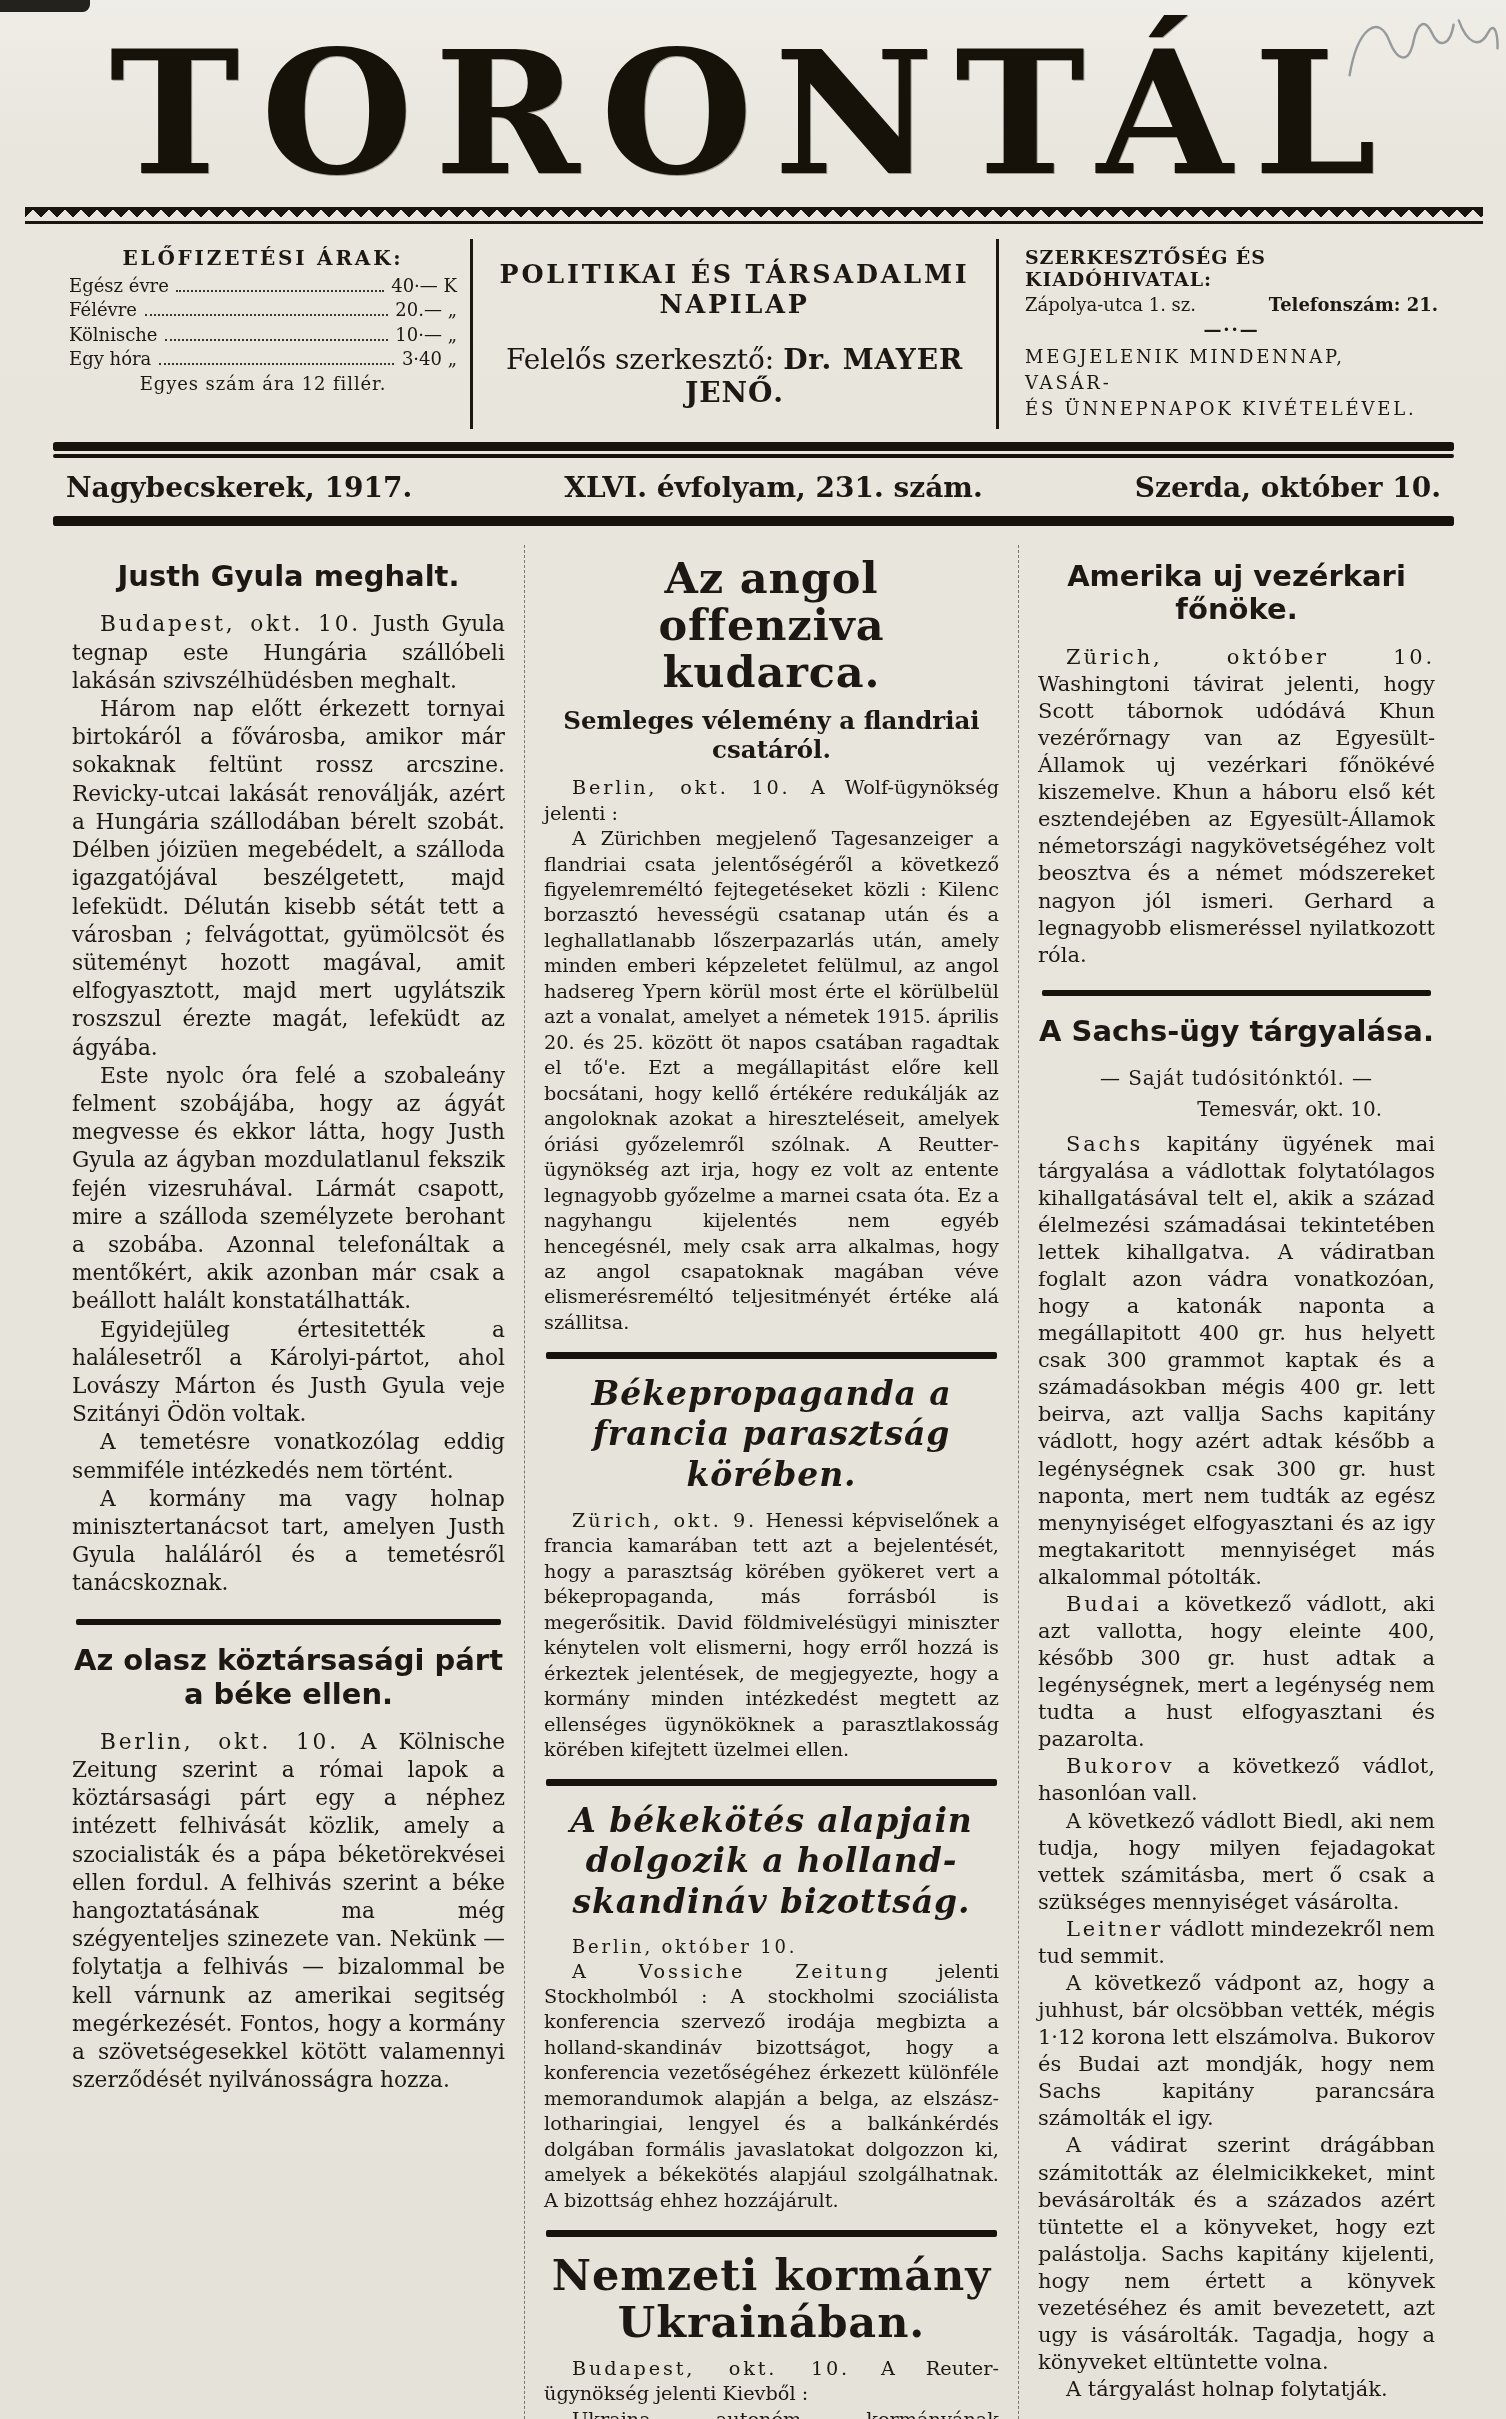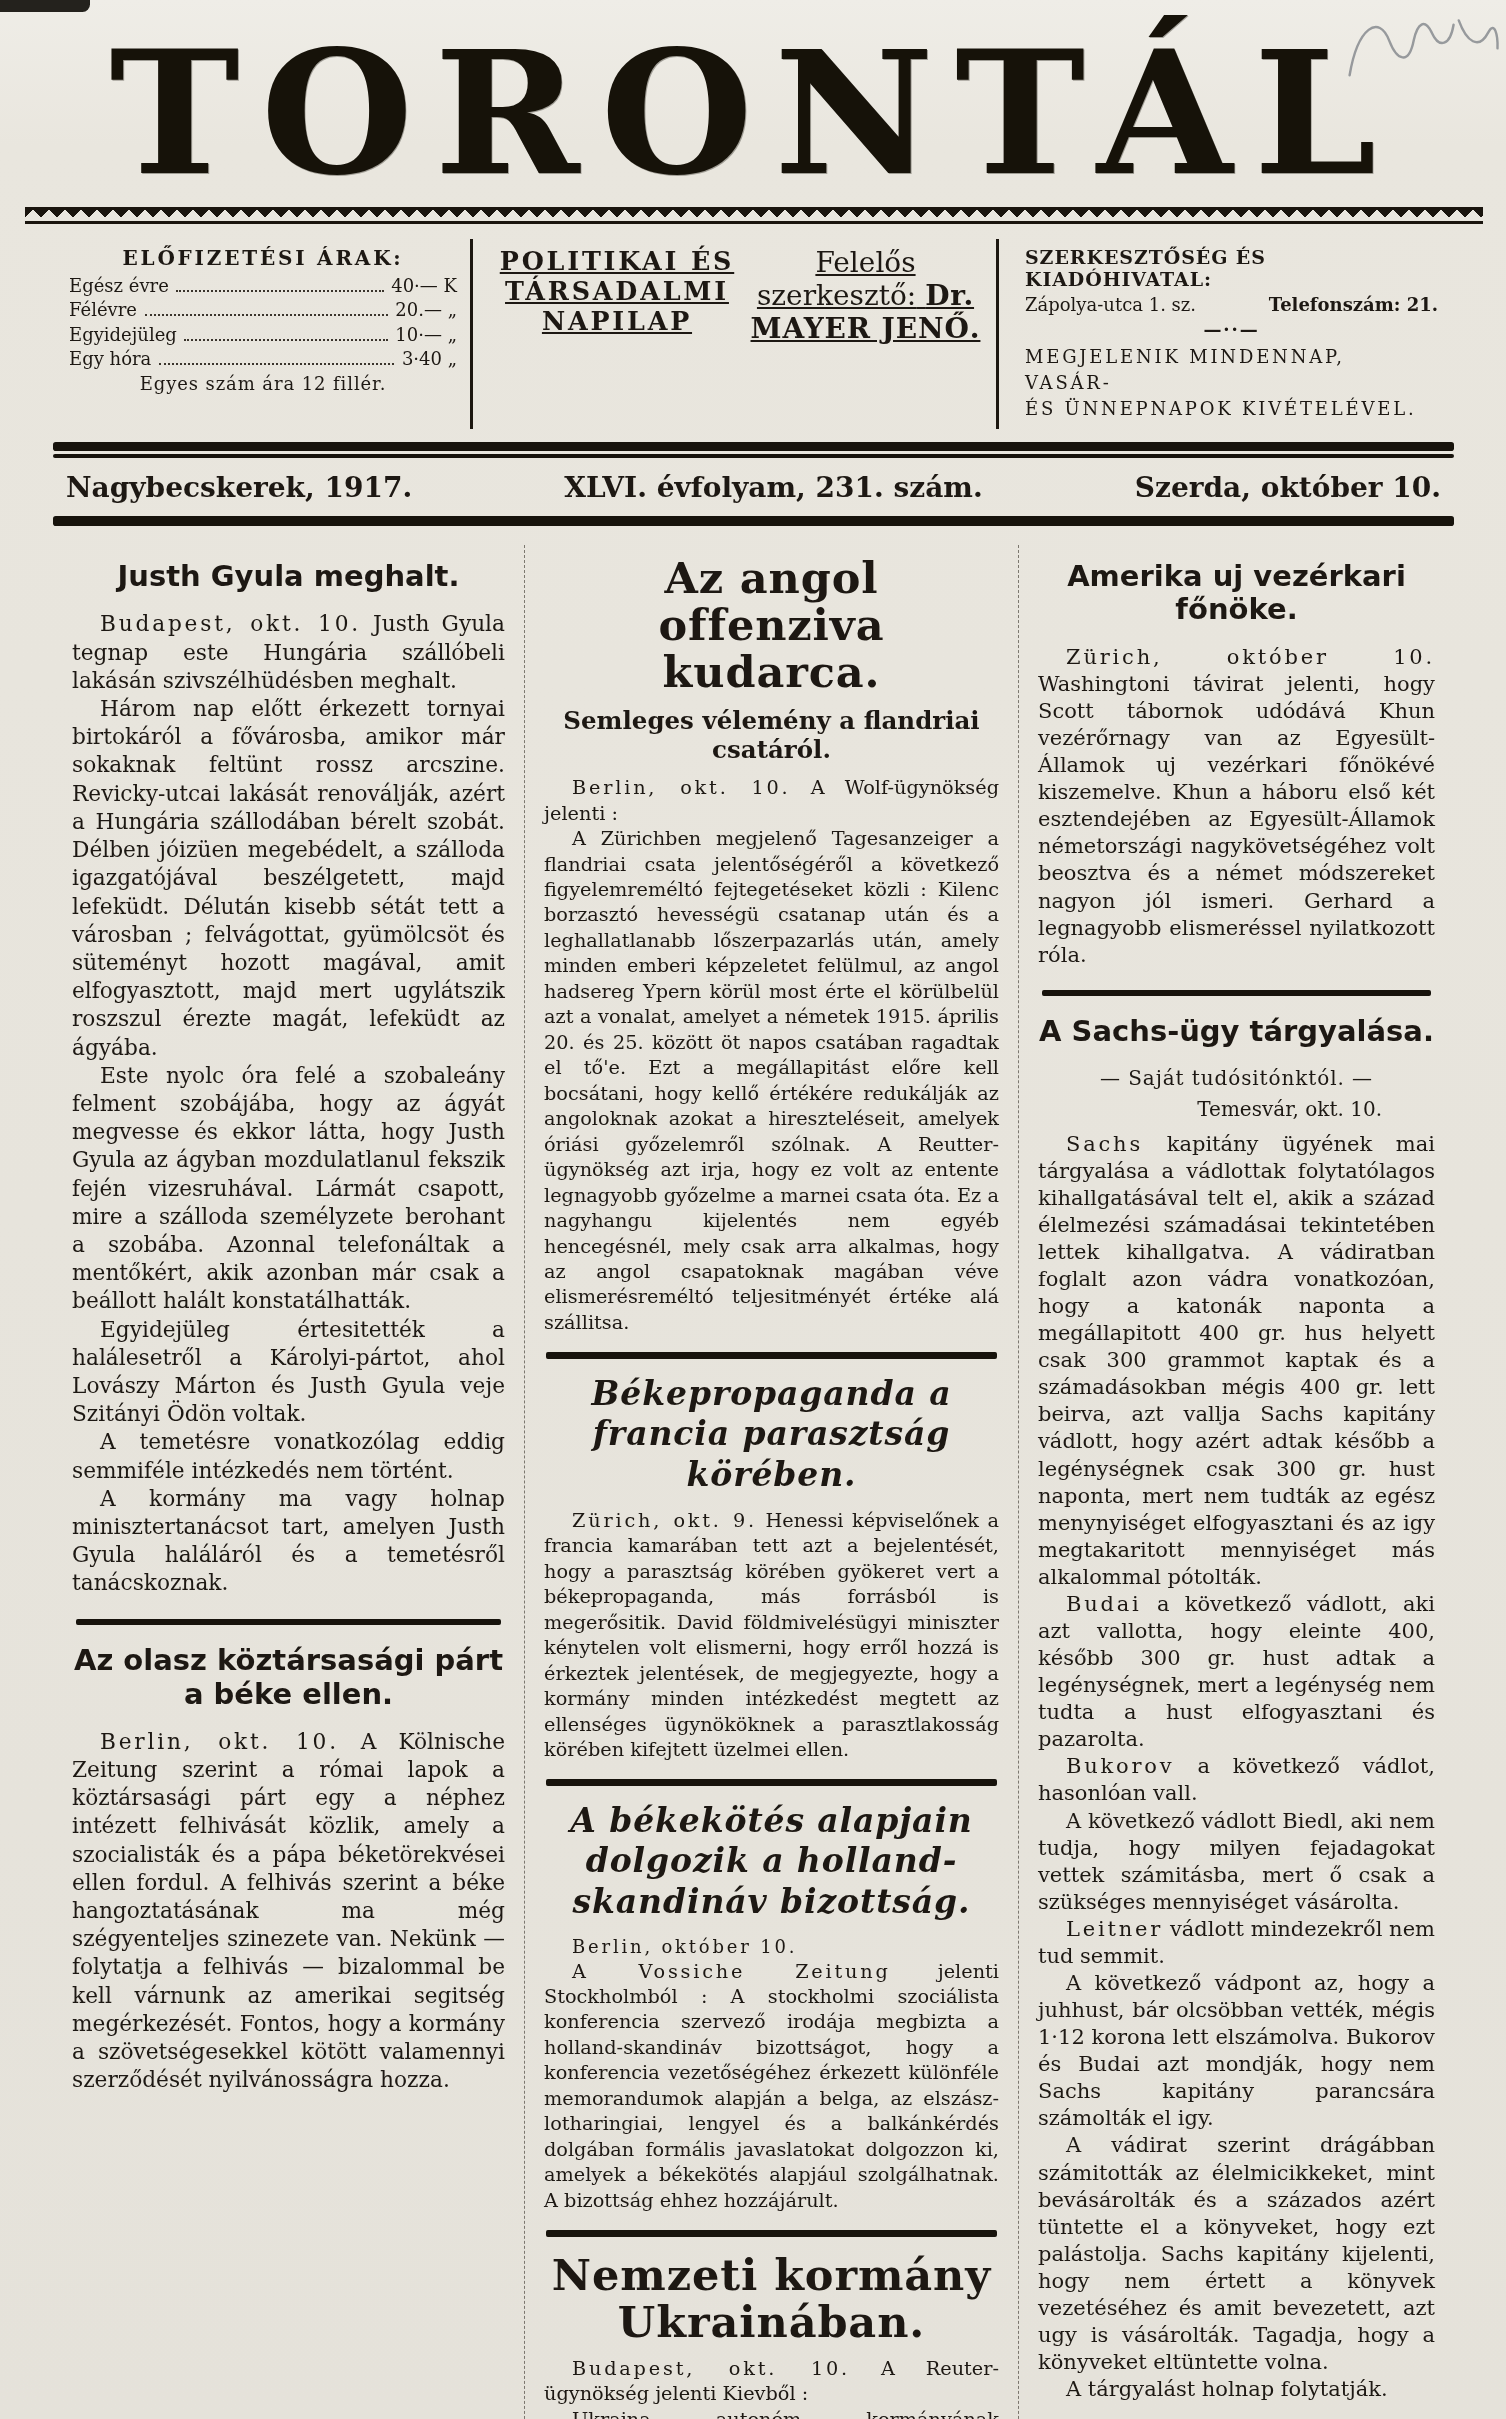--- a/index.html
+++ b/index.html
@@ -31,21 +31,21 @@
     margin:15px 56px 0;align-items:stretch;
   }
   .info-cell{padding:7.5px 13px;}
   .info-left{font-size:18px;}
   .info-title{font-weight:bold;letter-spacing:2.8px;text-align:center;font-size:20px;margin-bottom:3.8px;}
   .price-row{display:flex;align-items:baseline;line-height:1.35;}
   .price-label{white-space:nowrap;}
   .dots{flex:1;border-bottom:2.8px dotted #3a342c;margin:0 7.5px 4.7px;}
   .price-value{white-space:nowrap;}
   .price-note{text-align:center;margin-top:1.9px;letter-spacing:0.9px;}
-  .info-center{border-left:3.8px solid #1c1710;border-right:3.8px solid #1c1710;display:flex;justify-content:center;text-align:center;text-decoration:underline;}
+  .info-center{border-left:3.8px solid #1c1710;border-right:3.8px solid #1c1710;display:flex;flex-direction:column;justify-content:center;text-align:center;}
   .ic-line1{font-weight:bold;font-size:25.4px;letter-spacing:2.8px;margin-bottom:24.5px;}
   .ic-line2{font-size:28px;}
   .ic-line2 b{letter-spacing:0.9px;}
   .info-right{font-size:18px;text-align:left;padding-left:26px;}
   .ir-title{font-weight:bold;font-size:19px;letter-spacing:0.9px;}
   .ir-row{display:flex;justify-content:space-between;margin-top:3.8px;}
   .ir-phone{font-weight:bold;}
   .ir-ornament{text-align:center;font-weight:bold;letter-spacing:1.9px;margin:3.8px 0;}
   .ir-sched{letter-spacing:2.8px;font-size:18px;line-height:1.45;}
   .hrule{height:8.5px;background:#17130c;margin:13px 53px 0;border-radius:2.8px;}
@@ -109,21 +109,21 @@
         <span class="price-label">Egész évre</span>
         <span class="dots"></span>
         <span class="price-value">40·— K</span>
       </div>
       <div class="price-row">
         <span class="price-label">Félévre</span>
         <span class="dots"></span>
         <span class="price-value">20.— „</span>
       </div>
       <div class="price-row">
-        <span class="price-label">Egyidejüleg</span>
+        <span class="price-label">Kölnische</span>
         <span class="dots"></span>
         <span class="price-value">10·— „</span>
       </div>
       <div class="price-row">
         <span class="price-label">Egy hóra</span>
         <span class="dots"></span>
         <span class="price-value">3·40 „</span>
       </div>
       <div class="price-note">Egyes szám ára 12 fillér.</div>
     </div>

